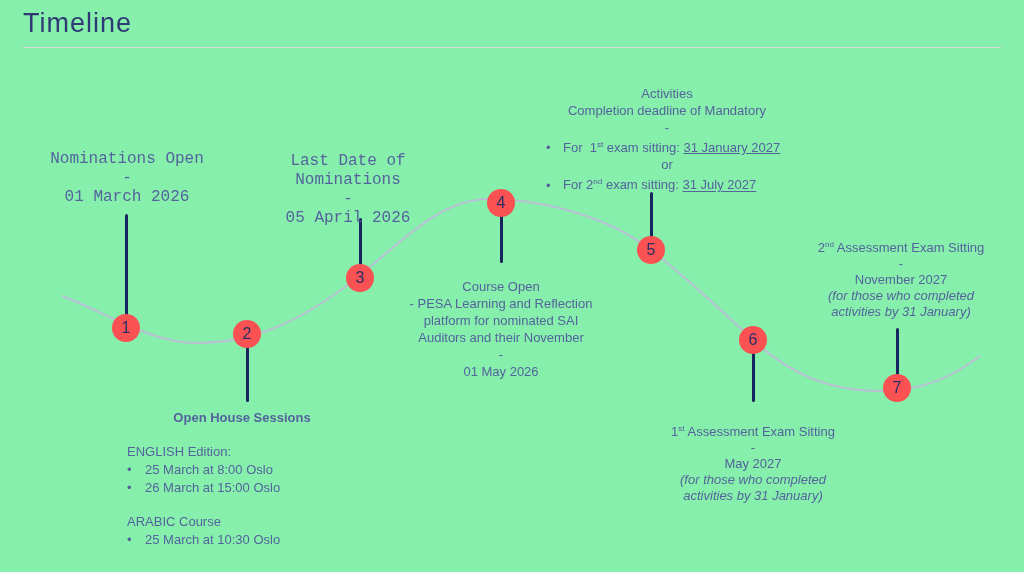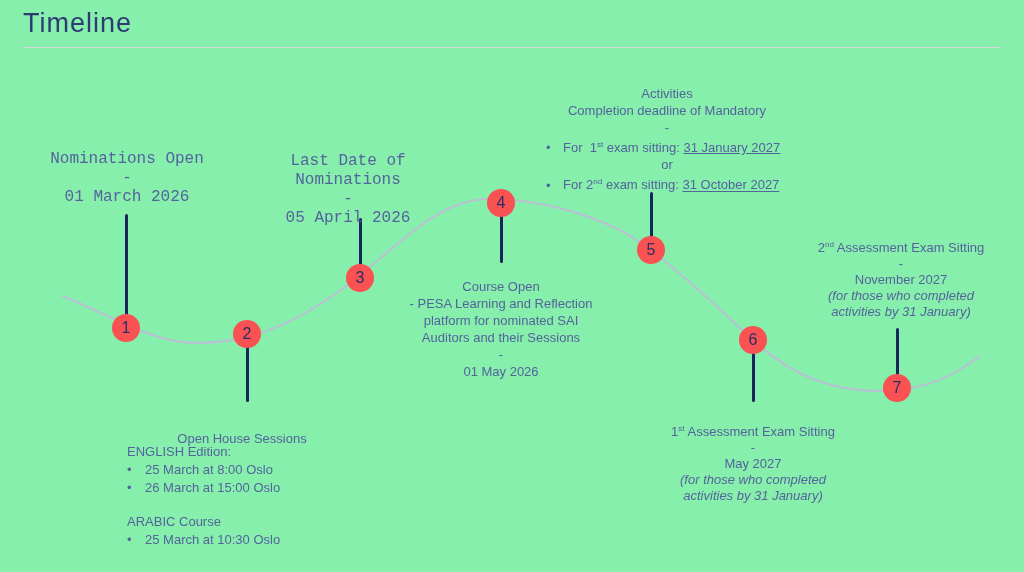--- a/index.html
+++ b/index.html
@@ -123,42 +123,42 @@
 
   <div class="block" style="left:527px;top:85px;width:280px;">
     <span class="row">Activities</span>
     <span class="row">Completion deadline of Mandatory</span>
     <span class="row">-</span>
     <span class="row bullet-row">
       <span class="bullet">•</span><span>For&nbsp; 1</span><sup>st</sup><span> exam sitting: </span><span class="date-link">31 January 2027</span>
     </span>
     <span class="row">or</span>
     <span class="row bullet-row">
-      <span class="bullet">•</span><span>For 2</span><sup>nd</sup><span> exam sitting: </span><span class="date-link">31 October 2027</span>
+      <span class="bullet">•</span><span>For 2</span><sup>nd</sup><span> exam sitting: </span><span class="date-link">31 July 2027</span>
     </span>
   </div>
 
   <div class="block" style="left:391px;top:278px;width:220px;">
     <span class="row">Course Open</span>
     <span class="row">- PESA Learning and Reflection</span>
     <span class="row">platform for nominated SAI</span>
-    <span class="row">Auditors and their Sessions</span>
+    <span class="row">Auditors and their November</span>
     <span class="row">-</span>
     <span class="row">01 May 2026</span>
   </div>
 
   <div class="block" style="left:791px;top:237px;width:220px;line-height:16px;">
     <span class="row"><span>2</span><sup>nd</sup><span> Assessment Exam Sitting</span></span>
     <span class="row">-</span>
     <span class="row">November 2027</span>
     <span class="row italic">(for those who completed</span>
     <span class="row italic">activities by 31 January)</span>
   </div>
 
-  <div class="block" style="left:142px;top:430px;width:200px;">Open House Sessions</div>
+  <div class="block" style="left:142px;top:409px;width:200px;font-weight:bold;">Open House Sessions</div>
 
   <div class="list-block" style="left:99px;top:443px;width:230px;margin-left:28px;">
     <div class="item">ENGLISH Edition:</div>
     <div class="item"><span class="bullet">•</span><span>25 March at 8:00 Oslo</span></div>
     <div class="item"><span class="bullet">•</span><span>26 March at 15:00 Oslo</span></div>
     <div class="spacer"></div>
     <div class="item">ARABIC Course</div>
     <div class="item"><span class="bullet">•</span><span>25 March at 10:30 Oslo</span></div>
   </div>
 

